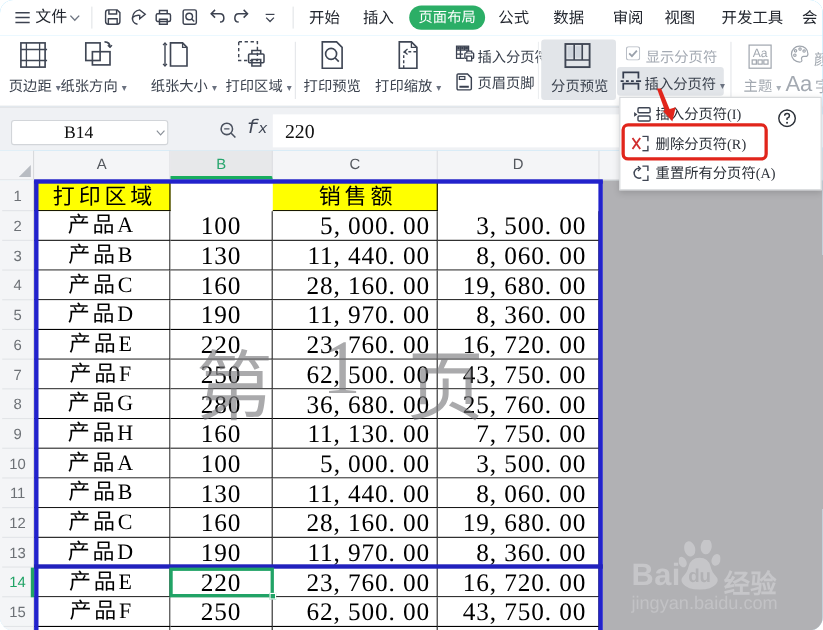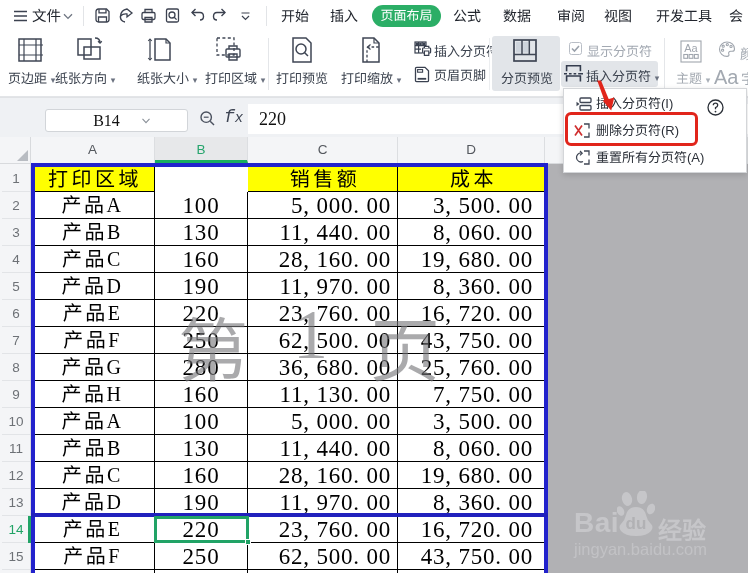--- a/index.html
+++ b/index.html
@@ -1,35 +1,35 @@
 <!DOCTYPE html>
 <html lang="zh-CN"><head>
 <meta charset="utf-8">
 <style>
 html,body{margin:0;padding:0;}
 #app{position:relative;width:748px;height:573px;overflow:hidden;background:#7dd3fc;
-  font-family:"Liberation Sans",sans-serif;-webkit-font-smoothing:antialiased;}
+  font-family:"Liberation Sans",sans-serif;border-radius:12px;-webkit-font-smoothing:antialiased;}
 #app *{box-sizing:border-box;}
 .abs{position:absolute;}
 
 #tabbar{position:absolute;left:0;top:0;width:748px;height:32px;background:#fff;}
 .tab{position:absolute;top:0;height:32px;line-height:32px;font-size:14px;color:#23272f;letter-spacing:0;}
 #pill{position:absolute;left:372px;top:5px;width:69px;height:22px;border-radius:11px;background:#2bae66;
   color:#fff;font-size:13px;line-height:22px;text-align:center;}
 .qicon{position:absolute;top:7px;}
 
 #ribbon{position:absolute;left:0;top:32px;width:748px;height:65px;background:#fff;border-bottom:1px solid #e3e5e8;}
 .blabel{position:absolute;font-size:13px;color:#3b424e;white-space:nowrap;}
 .dn{color:#6b7280;font-size:9px;}
 .press{position:absolute;background:#e2e5e9;border-radius:3px;}
 .vsep{position:absolute;width:1px;background:#e4e6e9;}
 
 #fbar{position:absolute;left:0;top:97px;width:748px;height:40px;background:#eff1f4;border-top:1px solid #e0e2e5;}
 #nbox{position:absolute;left:10px;top:11px;width:143px;height:23px;background:#fff;border:1px solid #d2d5d9;border-radius:3px;
-  font-family:"Liberation Serif",serif;font-size:16px;color:#111;text-align:center;line-height:21px;padding-right:20px;margin-left:35px;}
+  font-family:"Liberation Serif",serif;font-size:16px;color:#111;text-align:center;line-height:21px;padding-right:20px;}
 #finput{position:absolute;left:248px;top:6px;width:500px;height:30px;background:#fff;
   font-family:"Liberation Serif",serif;font-size:18px;color:#111;line-height:30px;padding-left:11px;}
 
 #chdr{position:absolute;left:0;top:137px;width:748px;height:27px;background:#f4f5f7;border-bottom:1px solid #d8dadd;}
 .ch{position:absolute;top:0;height:26px;line-height:26px;text-align:center;font-size:13.5px;color:#54585e;border-right:1px solid #dcdee1;}
 
 #sheet{position:absolute;left:0;top:164px;width:748px;height:409px;background:#fff;}
 #rowhdr{position:absolute;left:0;top:0;width:31px;height:409px;background:#f4f5f7;border-right:1px solid #d8dadd;}
 .rnum{position:absolute;left:2px;width:28px;text-align:center;font-size:13.5px;color:#6d7176;border-bottom:1px solid #e2e4e7;}
 .rnum{line-height:27px;}
@@ -48,21 +48,21 @@
 .bluev{position:absolute;width:3px;background:#2222cc;}
 .blueh{position:absolute;height:3px;background:#2222cc;}
 #pgbreak{position:absolute;left:31px;top:349px;width:517px;height:4px;background:#2121bd;}
 
 #wm{position:absolute;color:rgba(118,118,121,0.62);font-family:"Liberation Serif",serif;}
 
 #selbox{position:absolute;border:3px solid #21a366;}
 #fillh{position:absolute;width:6px;height:6px;background:#21a366;border:1px solid #fff;}
 
 #menu{position:absolute;left:563px;top:88px;width:184px;height:85px;background:#fff;border:1px solid #d4d6d9;
-  box-shadow:0 2px 6px rgba(0,0,0,0.15);}
+  box-shadow:0 2px 6px rgba(0,0,0,0.15);font-family:Liberation Serif, serif;}
 .mi{position:absolute;left:0;width:168px;height:27px;font-size:13px;color:#2b3038;line-height:27px;}
 .mi .txt{position:absolute;left:32px;}
 #redbox{position:absolute;left:565px;top:112px;width:133px;height:34px;border:3.5px solid #e1251b;border-radius:6px;}
 
 #baidu{position:absolute;color:#c6c6c9;}
 svg{display:block;}
 </style>
 </head>
 <body>
 <div id="app">
@@ -317,21 +317,20 @@
 <div class="rnum" style="top:217px;height:27px">9</div>
 <div class="rnum" style="top:244px;height:27px">10</div>
 <div class="rnum" style="top:271px;height:27px">11</div>
 <div class="rnum" style="top:298px;height:27px">12</div>
 <div class="rnum" style="top:325px;height:27px">13</div>
 <div class="rnum sel" style="top:352px;height:27px">14</div>
 <div class="rnum" style="top:379px;height:27px">15</div>
 <div class="rnum" style="top:406px;height:27px">16</div>
   <div class="cell hc" style="left:31px;top:1px;width:124px;height:27px">打印区域</div>
 <div class="cell hc" style="left:248px;top:1px;width:150px;height:27px">销售额</div>
-<div class="cell hc" style="left:398px;top:1px;width:147px;height:27px">成本</div>
 <div class="cell ca" style="left:31px;top:28px;width:124px;height:27px">产品A</div>
 <div class="cell cb" style="left:155px;top:28px;width:93px;height:27px">100</div>
 <div class="cell cr" style="left:248px;top:28px;width:150px;height:27px">5, 000. 00</div>
 <div class="cell cd" style="left:398px;top:28px;width:147px;height:27px">3, 500. 00</div>
 <div class="cell ca" style="left:31px;top:55px;width:124px;height:27px">产品B</div>
 <div class="cell cb" style="left:155px;top:55px;width:93px;height:27px">130</div>
 <div class="cell cr" style="left:248px;top:55px;width:150px;height:27px">11, 440. 00</div>
 <div class="cell cd" style="left:398px;top:55px;width:147px;height:27px">8, 060. 00</div>
 <div class="cell ca" style="left:31px;top:82px;width:124px;height:27px">产品C</div>
 <div class="cell cb" style="left:155px;top:82px;width:93px;height:27px">160</div>

